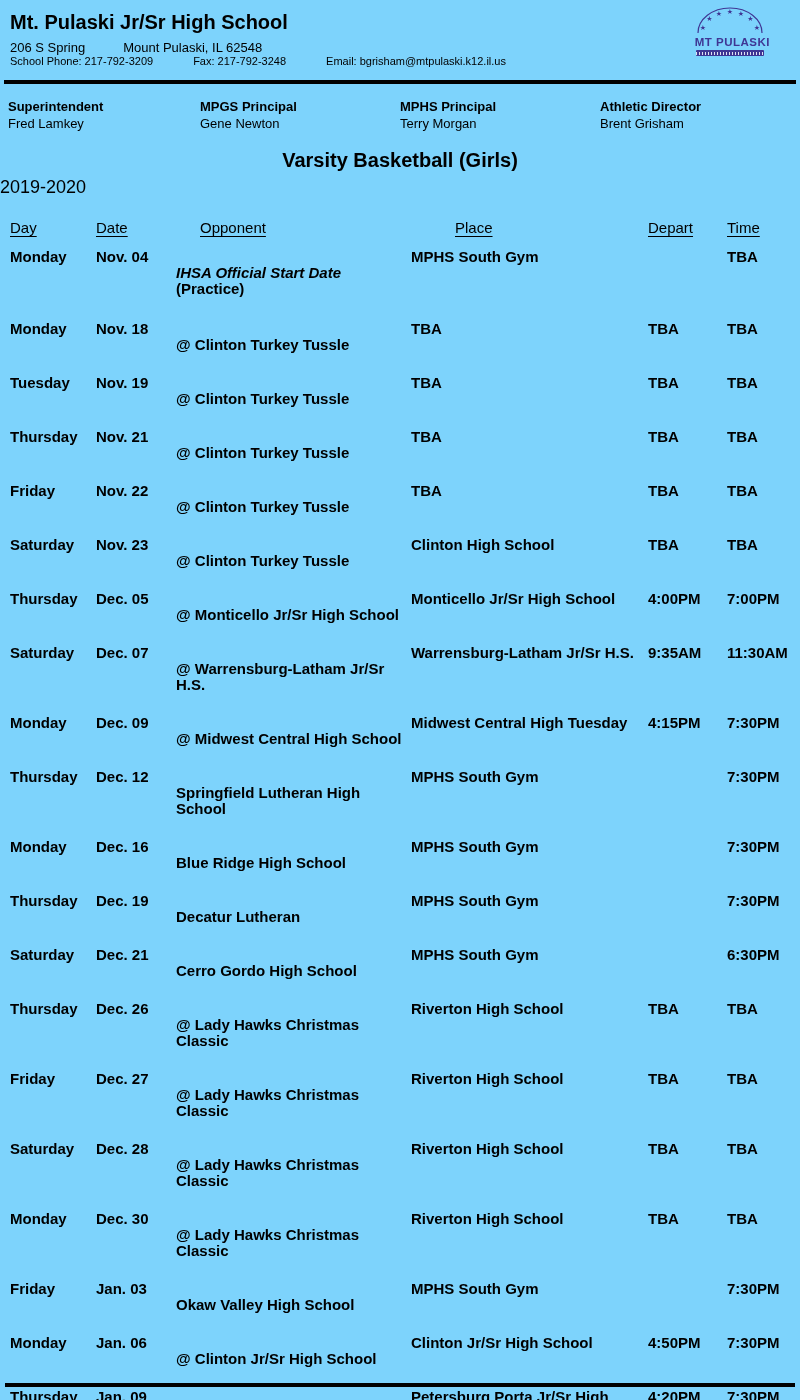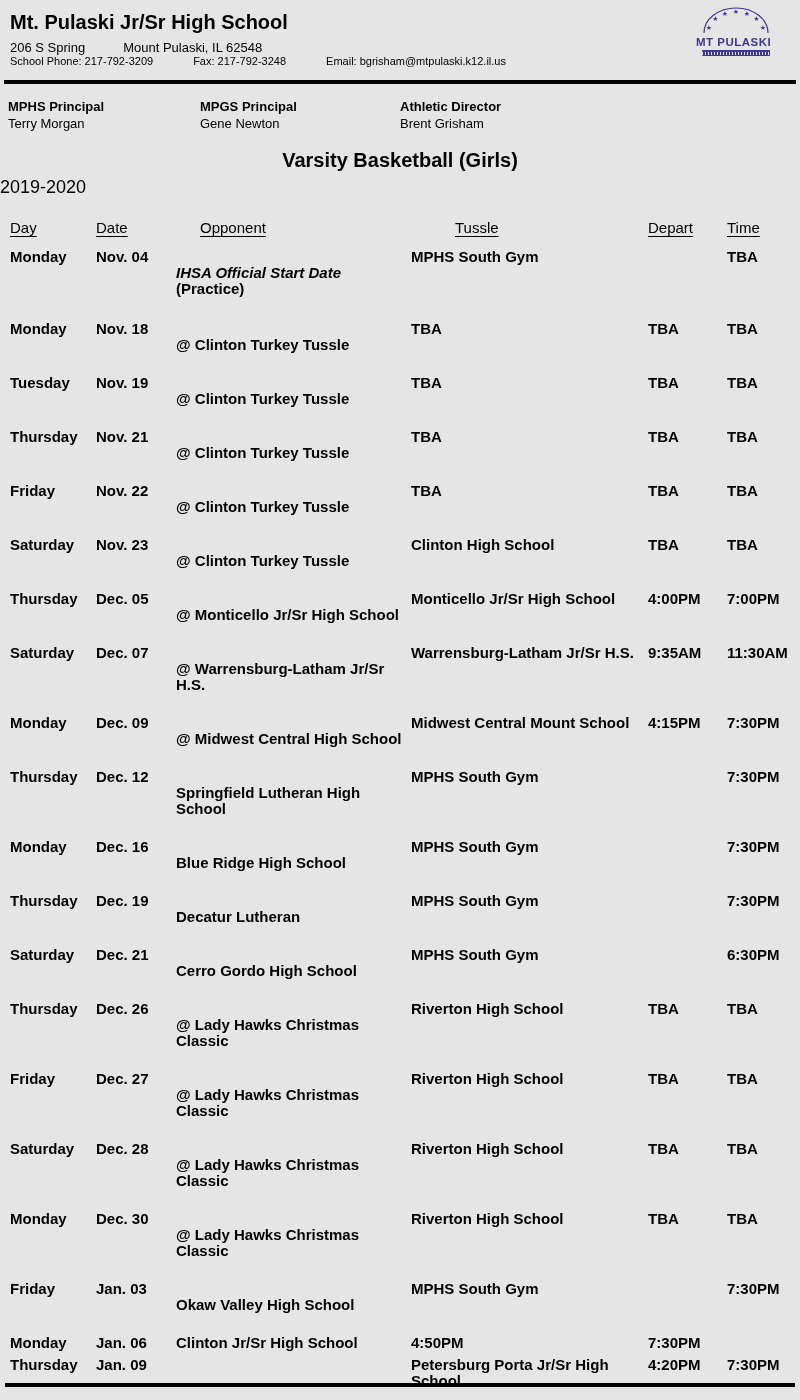--- a/index.html
+++ b/index.html
@@ -1,28 +1,28 @@
 <!DOCTYPE html>
 <html><head>
 <meta charset="utf-8">
 <style>
   html,body { margin:0; padding:0; background:#fff; }
   .page {
     position:relative;
     width:800px; height:1400px;
-    background:#e5e5e5; color:#000;
+    background:#7dd3fc; color:#000;
     font-family:"Liberation Sans", sans-serif;
     overflow:hidden;
   }
   
   .masthead { padding:10px 10px 0 10px; position:relative; }
   .school-name { margin:0; font-size:20px; font-weight:bold; line-height:24px; letter-spacing:0; }
   .addr-line { margin-top:6px; font-size:13px; display:flex; gap:38px; }
   .contact-line { margin-top:0; font-size:11px; display:flex; gap:40px; }
-  .logo { position:absolute; top:6px; right:24px; width:80px; text-align:left; }
+  .logo { position:absolute; top:6px; right:30px; width:80px; text-align:right; }
   .logo-text { font-size:11.5px; font-weight:bold; color:#3f3694; letter-spacing:0.5px; margin-top:-2px; }
   .logo-tagline { height:6px; width:68px; margin:2px auto 0 auto; background:#3f3694;
     background-image:repeating-linear-gradient(90deg, rgba(255,255,255,.85) 0 1px, rgba(255,255,255,0) 1px 3px);
     background-size:auto 3px; background-position:center; background-repeat:repeat-x; border-radius:1px; }
   .rule { height:4px; background:#000; margin:13px 4px 0 4px; }
   
   .staff { display:grid; grid-template-columns:192px 200px 200px 1fr; padding:15px 10px 0 8px; font-size:13px; }
   .staff-title { font-weight:bold; }
   .staff-name { margin-top:2px; }
   
@@ -72,42 +72,46 @@
       </svg>
       <div class="logo-text">MT PULASKI</div>
       <div class="logo-tagline"></div>
     </div>
   </div>
 
   <div class="rule"></div>
 
   <div class="staff">
     <div>
+      <div class="staff-title">Superintendent</div>
+      <div class="staff-name">Fred Lamkey</div>
+    </div>
+    <div>
+      <div class="staff-title">MPGS Principal</div>
+      <div class="staff-name">Gene Newton</div>
+    </div>
+    <div>
       <div class="staff-title">MPHS Principal</div>
       <div class="staff-name">Terry Morgan</div>
-    </div>
-    <div>
-      <div class="staff-title">MPGS Principal</div>
-      <div class="staff-name">Gene Newton</div>
     </div>
     <div>
       <div class="staff-title">Athletic Director</div>
       <div class="staff-name">Brent Grisham</div>
     </div>
   </div>
 
   <div class="doc-title">Varsity Basketball (Girls)</div>
   <div class="season">2019-2020</div>
 
   <div class="sched">
     <div class="hdr-row">
       <span class="h-day">Day</span>
       <span class="h-date">Date</span>
       <span class="h-opp">Opponent</span>
-      <span class="h-place">Tussle</span>
+      <span class="h-place">Place</span>
       <span class="h-depart">Depart</span>
       <span class="h-time">Time</span>
     </div>
     <div>
   <div class="row">
     <div class="c-day">Monday</div>
     <div class="c-date">Nov. 04</div>
     <div class="c-opp">
       <span class="opp-main italic">IHSA Official Start Date</span>
       <div class="opp-note">(Practice)</div>
@@ -202,21 +206,21 @@
     <div class="c-time">11:30AM</div>
   </div>
 
   <div class="row">
     <div class="c-day">Monday</div>
     <div class="c-date">Dec. 09</div>
     <div class="c-opp">
       <span class="opp-main">@ Midwest Central High School</span>
       
     </div>
-    <div class="c-place">Midwest Central Mount School</div>
+    <div class="c-place">Midwest Central High Tuesday</div>
     <div class="c-depart">4:15PM</div>
     <div class="c-time">7:30PM</div>
   </div>
 
   <div class="row">
     <div class="c-day">Thursday</div>
     <div class="c-date">Dec. 12</div>
     <div class="c-opp">
       <span class="opp-main">Springfield Lutheran High
 School</span>
@@ -323,20 +327,24 @@
       
     </div>
     <div class="c-place">MPHS South Gym</div>
     <div class="c-depart"></div>
     <div class="c-time">7:30PM</div>
   </div>
 
   <div class="row">
     <div class="c-day">Monday</div>
     <div class="c-date">Jan. 06</div>
+    <div class="c-opp">
+      <span class="opp-main">@ Clinton Jr/Sr High School</span>
+      
+    </div>
     <div class="c-place">Clinton Jr/Sr High School</div>
     <div class="c-depart">4:50PM</div>
     <div class="c-time">7:30PM</div>
   </div>
 
   <div class="row">
     <div class="c-day">Thursday</div>
     <div class="c-date">Jan. 09</div>
     <div class="c-opp">
       

